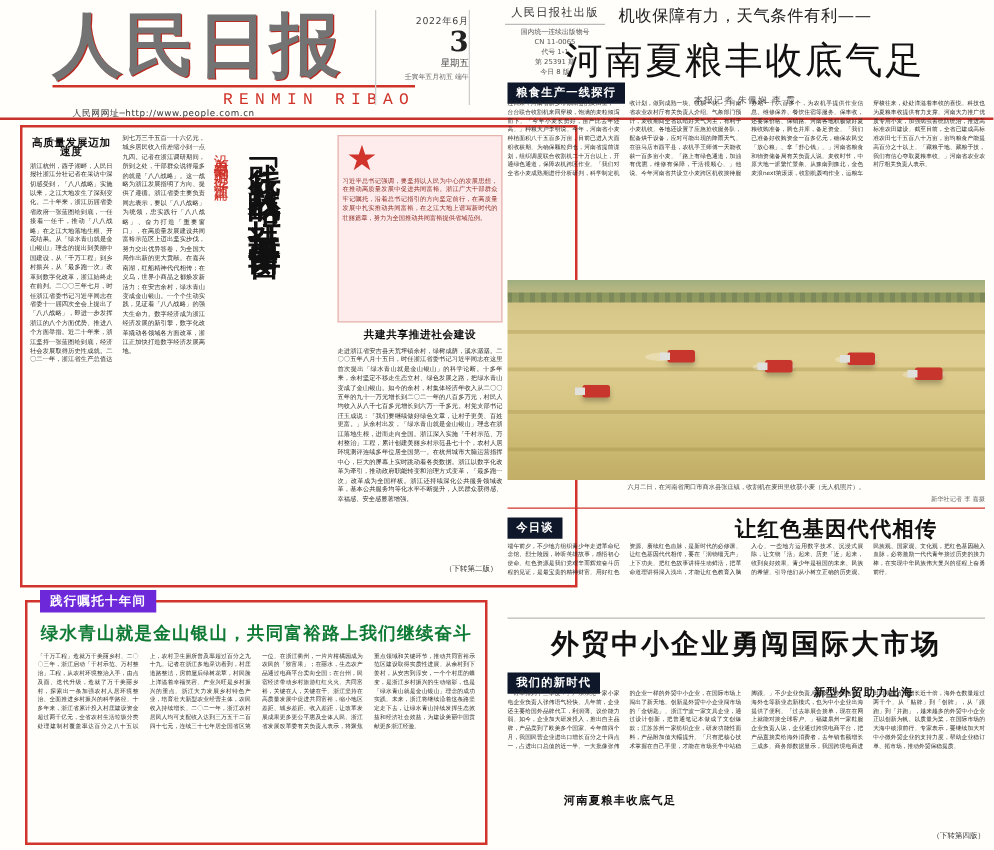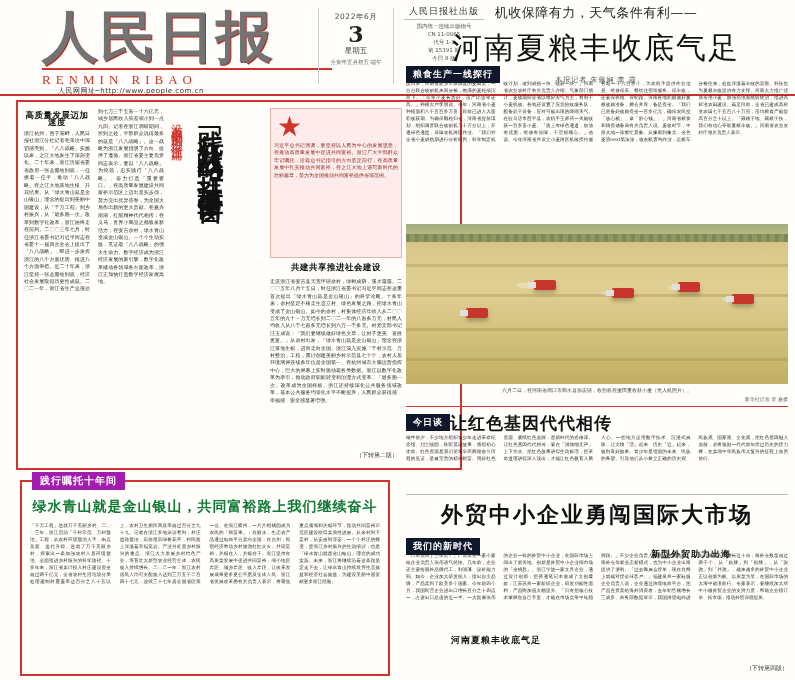--- a/index.html
+++ b/index.html
@@ -32,44 +32,44 @@
     font-family: "DejaVu Serif", "Liberation Serif", serif;
     font-weight: bold;
     font-size: 56px;
     color: #737373;
     letter-spacing: 2px;
     line-height: 60px;
     white-space: nowrap;
     text-shadow: 1px 1px 0 #b9291f;
   }
   .logo-py {
-    font-family: Liberation Serif, serif;
+    font-family: Liberation Mono, monospace;
     font-size: 13px;
     color: #cf3228;
     letter-spacing: 5px;
-    text-align: left;
+    text-align: right;
     margin-top: 2px;
   }
   .logo-rule {
     height: 2px; background: #cf3228; margin-top: 2px;
   }
   .site-url {
     position: absolute;
     left: 58px; top: 86px;
     font-size: 7px;
     color: #333;
     letter-spacing: 0.5px;
   }
   .date-box {
     position: absolute;
-    left: 318px; top: 8px;
+    left: 300px; top: 8px;
     width: 76px; height: 76px;
     border-left: 1px solid #ccc;
     border-right: 1px solid #ccc;
-    text-align: center;
+    text-align: right;
     padding-top: 4px;
   }
   .date-top {
     font-size: 7.5px; color: #444; letter-spacing: 0.5px;
   }
   .date-num {
     font-size: 22px; color: #222; font-weight: bold; line-height: 24px;
     font-family: "DejaVu Serif","Liberation Serif",serif;
   }
   .date-week { font-size: 7.5px; color: #444; }
@@ -193,21 +193,21 @@
 
   
   .box2 {
     position: absolute;
     left: 20px; top: 480px;
     width: 370px; height: 196px;
     border: 2px solid #d0342c;
   }
   .box2-tag {
     position: absolute; left: 10px; top: -10px;
-    background: #a21caf; color: #fff;
+    background: #6d28d9; color: #fff;
     font-size: 10px; font-weight: bold;
     padding: 2px 8px; letter-spacing: 1px;
     font-family: "DejaVu Serif","Liberation Serif",serif;
   }
   .box2-head {
     margin-top: 16px;
     text-align: center;
     font-family: "DejaVu Serif","Liberation Serif",serif;
     font-weight: bold;
     font-size: 14px;
@@ -275,21 +275,21 @@
     position: absolute; left: 406px; top: 396px; width: 382px;
     font-size: 5px; color: #666; text-align: right;
   }
 
   .hr-thin { height:1px; background:#b9b9b9; }
   .hr-red { height:1px; background:#d0342c; }
 
   .today-head {
     font-family: Liberation Serif, serif;
     font-weight: bold; font-size: 17px; color: #111;
-    text-align: left; letter-spacing: 1px;
+    text-align: right; letter-spacing: 1px;
   }
   .big-head2 {
     font-family: "DejaVu Serif","Liberation Serif",serif;
     font-weight: bold; font-size: 22px; color: #111;
     text-align: center; letter-spacing: 2px;
   }
   .sub-head {
     font-family: "DejaVu Serif","Liberation Serif",serif;
     font-weight: bold; font-size: 9px; color: #111;
     text-align: center; letter-spacing: 1px;

